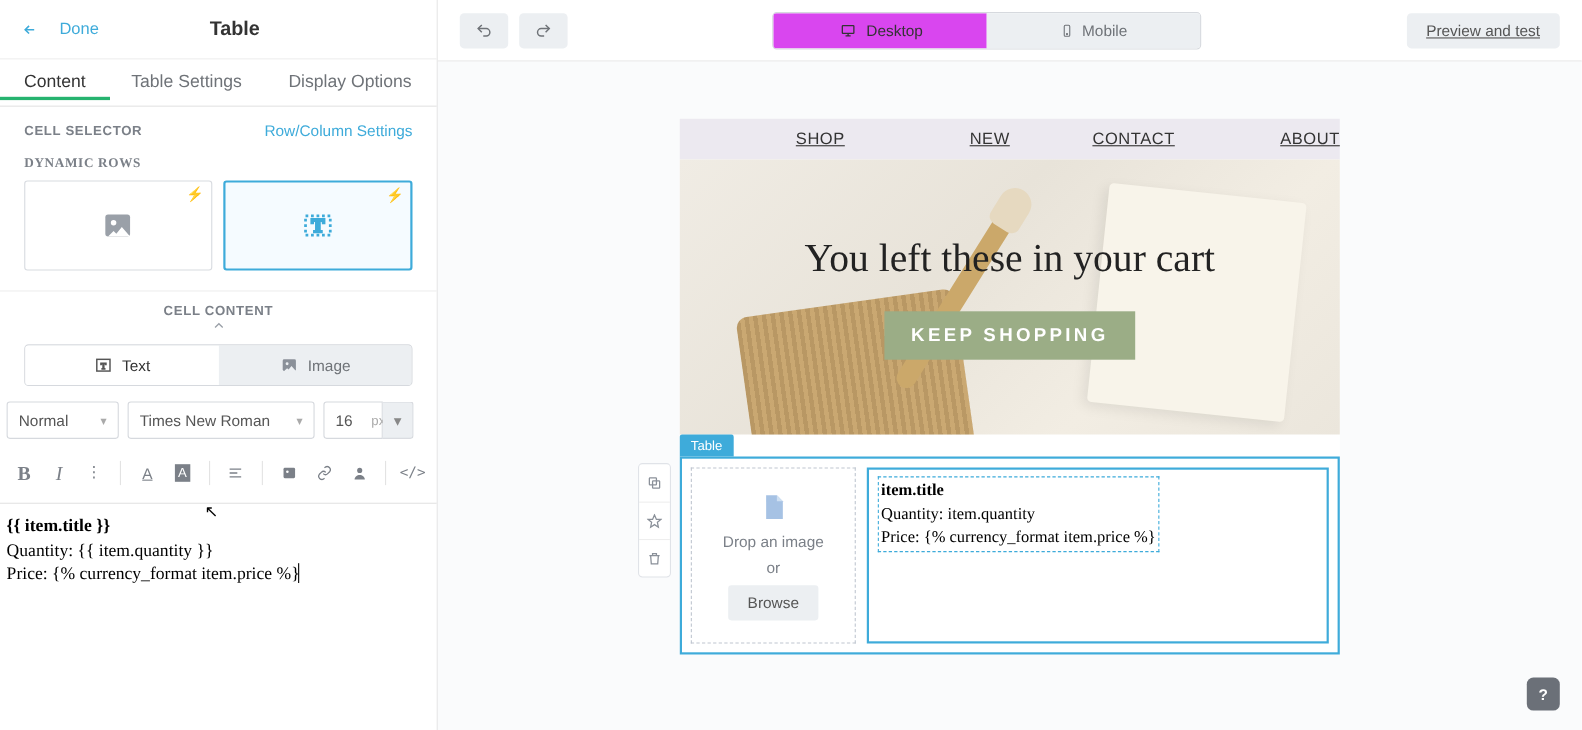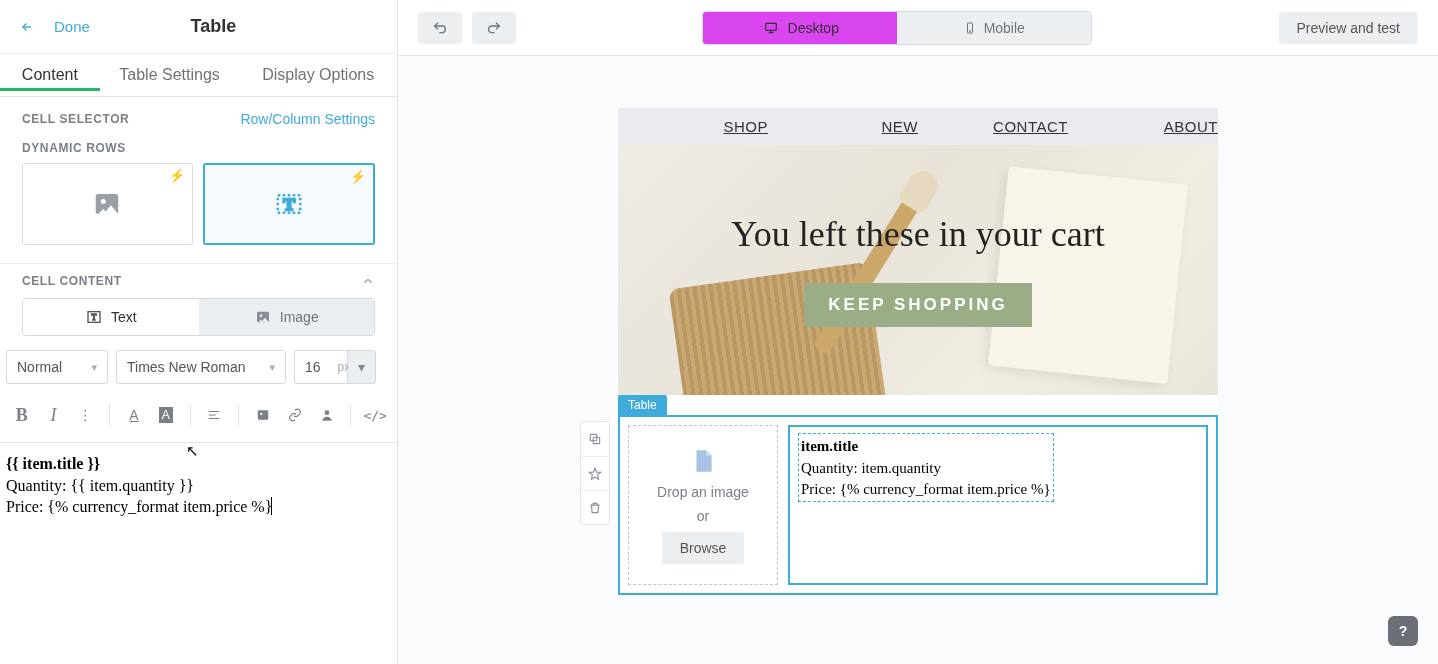--- a/index.html
+++ b/index.html
@@ -24,21 +24,21 @@
 .section-label { font-size: 12px; letter-spacing: 0.6px; color: #7b8088; font-weight: 600; }
 .section-link { color: #3eabda; font-size: 14px; cursor: pointer; }
 
 .dyn-row { display: flex; gap: 10px; padding: 8px 22px 18px; }
 .dyn-card { flex: 1; height: 82px; border: 1px solid #d8dbe0; border-radius: 3px; background: #fff; position: relative; display: flex; align-items: center; justify-content: center; cursor: pointer; }
 .dyn-card.selected { border: 2px solid #3eabda; background: #f5fbff; }
 .bolt { position: absolute; right: 6px; top: 4px; font-size: 13px; color: #5d5d5d; }
 .icon-img-ph { color: #9aa0a8; }
 .icon-txt-ph { color: #3eabda; }
 
-.cellcontent-header { display: flex; justify-content: space-between; align-items: center; padding: 10px 22px; border-top: 1px solid #eee; }
+.cellcontent-header { display: flex; justify-content: space-between; align-items: center; padding: 10px 22px; border-top: 1px solid #eee; flex-direction: column; }
 .chevron { color: #9aa0a8; }
 
 .seg-ctrl { display: flex; margin: 0 22px 14px; border: 1px solid #d6d9de; border-radius: 4px; overflow: hidden; }
 .seg-btn { flex: 1; padding: 10px; text-align: center; cursor: pointer; display: flex; align-items: center; justify-content: center; gap: 8px; background: #fff; font-size: 14px; color: #333; }
 .seg-btn.inactive { background: #eceff2; color: #6f7378; }
 
 .fmt-row { display: flex; gap: 8px; padding: 0 6px 10px; }
 .fmt-select { height: 34px; border: 1px solid #d6d9de; border-radius: 3px; display: flex; align-items: center; padding: 0 10px; background: #fff; color: #555; font-size: 14px; cursor: pointer; justify-content: space-between; }
 .fmt-select .chev { color: #aaa; font-size: 11px; margin-left: 8px; }
 .fs-normal { width: 102px; }
@@ -57,21 +57,21 @@
 .caret { display: inline-block; width: 1px; height: 18px; background: #000; vertical-align: text-bottom; margin-left: -1px; }
 .cursor-arrow { position: absolute; left: 186px; top: -2px; font-size: 15px; color: #000; pointer-events: none; }
 
 
 .top-bar { position: absolute; left: 398px; top: 0; right: 0; height: 56px; border-bottom: 1px solid #e3e3e3; display: flex; align-items: center; padding: 0 20px; background: #fff; justify-content: space-between; }
 .tb-left { display: flex; gap: 10px; }
 .hist-btn { width: 44px; height: 32px; background: #eceff2; border-radius: 4px; display: flex; align-items: center; justify-content: center; color: #6f7378; cursor: pointer; }
 .view-toggle { display: flex; border: 1px solid #d6d9de; border-radius: 4px; overflow: hidden; width: 390px; }
 .view-btn { flex: 1; height: 32px; display: flex; align-items: center; justify-content: center; gap: 8px; cursor: pointer; background: #eceff2; color: #6f7378; font-size: 14px; font-weight: 500; }
 .view-btn.active { background: #d946ef; color: #333; }
-.preview-btn { height: 32px; padding: 0 18px; background: #eceff2; border-radius: 4px; display: flex; align-items: center; color: #555; font-weight: 500; cursor: pointer; }
+.preview-btn { height: 32px; padding: 0 18px; background: #eceff2; border-radius: 4px; display: flex; align-items: center; color: #555; font-weight: 500; cursor: pointer; text-decoration: underline; }
 
 
 .canvas { position: absolute; left: 398px; right: 0; top: 56px; bottom: 0; background: #fafbfc; overflow: auto; }
 .email-wrap { width: 600px; margin: 52px auto 40px; background: #fff; }
 .email-nav { display: flex; background: #ece9f0; }
 .email-nav-item { flex: 1; text-align: right; padding: 10px 0; font-size: 15px; letter-spacing: 0.5px; color: #333; cursor: pointer; text-decoration: underline; }
 .hero { height: 250px; background: linear-gradient(135deg, #f0ece4 0%, #e8e3d9 40%, #f2ede3 70%, #ebe6dc 100%); position: relative; display: flex; flex-direction: column; align-items: center; justify-content: center; overflow: hidden; }
 .hero::before { content: ""; position: absolute; left: 60px; bottom: -30px; width: 200px; height: 150px; background: repeating-linear-gradient(90deg, #b08a4f 0 4px, #c49d5f 4px 8px); border-radius: 10px; transform: rotate(-8deg); opacity: 0.85; }
 .hero::after { content: ""; position: absolute; right: 40px; top: 30px; width: 180px; height: 200px; background: #f8f4ea; border-radius: 4px; transform: rotate(6deg); box-shadow: -4px 4px 12px rgba(0,0,0,0.08); }
 .hero-brush { position: absolute; left: 240px; top: 40px; width: 18px; height: 180px; background: #cba86a; border-radius: 9px; transform: rotate(32deg); }
@@ -121,21 +121,21 @@
   </div>
   <div class="lp-tab-underline"></div>
 
   <div class="section">
     <div class="section-row">
       <div class="section-label">CELL SELECTOR</div>
       <div class="section-link">Row/Column Settings</div>
     </div>
   </div>
 
-  <div class="section" style="padding-top:0;padding-bottom:0;">
+  <div class="section" style="padding-top:0;padding-bottom:0;font-family:Liberation Serif, serif;">
     <div class="section-label">DYNAMIC ROWS</div>
   </div>
   <div class="dyn-row">
     <div class="dyn-card">
       <span class="bolt">⚡</span>
       <svg class="icon-img-ph" width="34" height="30" viewBox="0 0 24 24" fill="#9aa0a8">
           <rect x="3" y="4" width="18" height="16" rx="2"></rect>
           <circle cx="9" cy="10" r="2" fill="#fff"></circle>
           <path d="M21 20l-6-7-4 5-2-2-4 4z" fill="#fff"></path>
         </svg>

